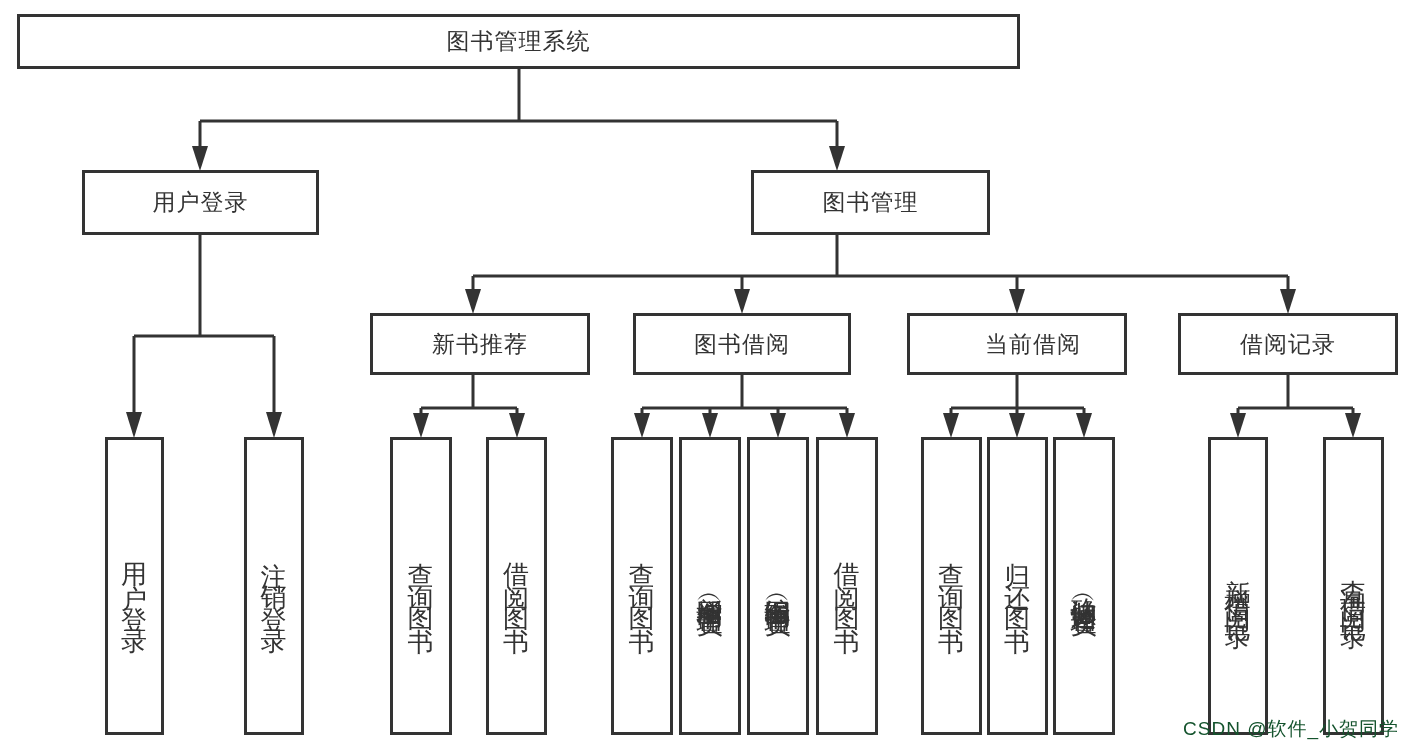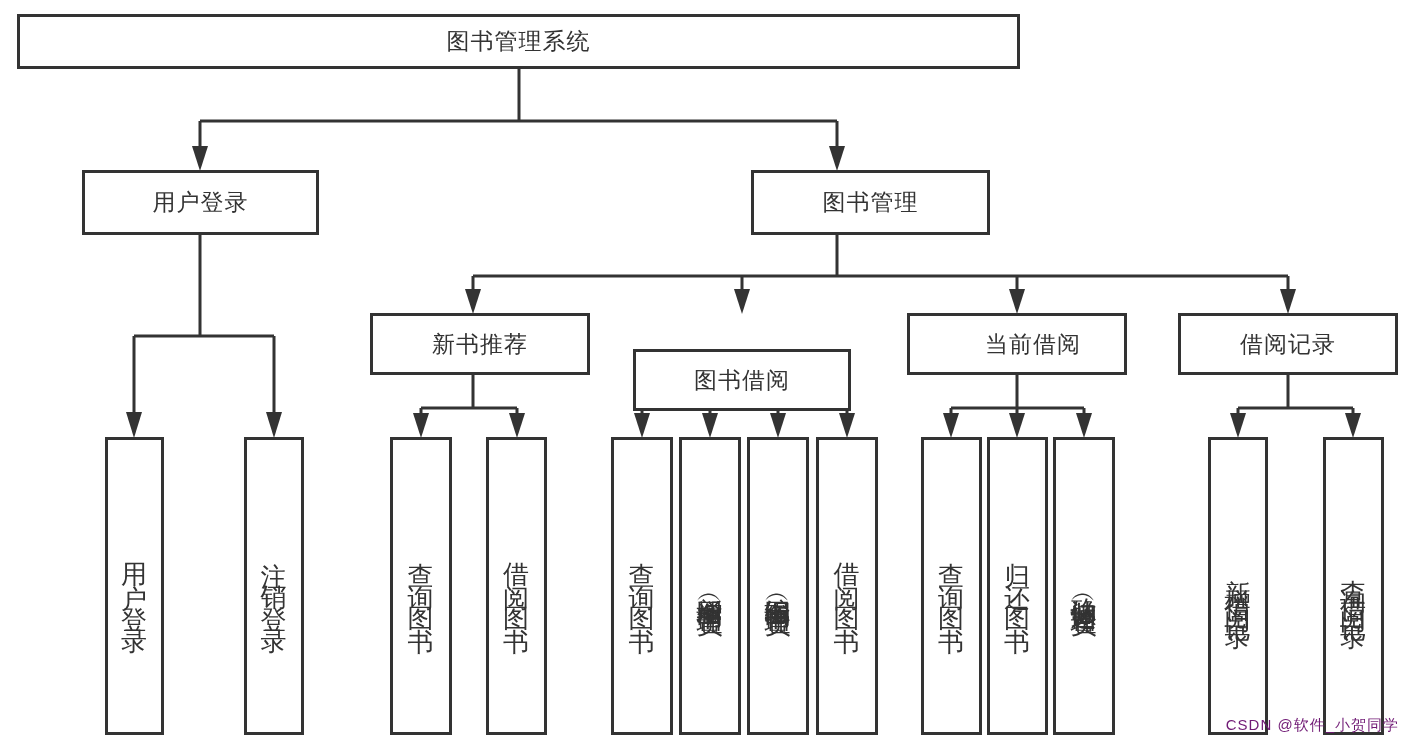--- a/index.html
+++ b/index.html
@@ -29,22 +29,22 @@
     font-size:26px;
     line-height:1;
   }
   .ls-4{letter-spacing:22px;}
   .ls-6{letter-spacing:9px;}
   .ls-9{letter-spacing:2px;}
   .watermark{
     position:absolute;
     right:6px;
     top:716px;
-    font-size:15px;
-    color:#701a75;
+    font-size:19px;
+    color:#14532d;
     letter-spacing:1px;
     white-space:nowrap;
     z-index:5;
   }
 </style>
 </head>
 <body>
 
 <div id="canvas">
 
@@ -102,21 +102,21 @@
   <div class="node hnode" style="left:82px;top:170px;width:237px;height:65px;">
     <span>用户登录</span>
   </div>
   <div class="node hnode" style="left:717px;top:170px;width:239px;height:65px;margin-left:34px;">
     <span>图书管理</span>
   </div>
 
   <div class="node hnode" style="left:363px;top:313px;width:220px;height:62px;margin-left:7px;">
     <span>新书推荐</span>
   </div>
-  <div class="node hnode" style="left:633px;top:313px;width:218px;height:62px;margin-top:36px;">
+  <div class="node hnode" style="left:633px;top:313px;width:218px;height:62px;">
     <span>图书借阅</span>
   </div>
   <div class="node hnode" style="left:907px;top:313px;width:220px;height:62px;padding-left:32px;">
     <span>当前借阅</span>
   </div>
   <div class="node hnode" style="left:1178px;top:313px;width:220px;height:62px;">
     <span>借阅记录</span>
   </div>
 
   <div class="node leaf ls-4" style="left:105px;top:437px;width:59px;height:298px;">

